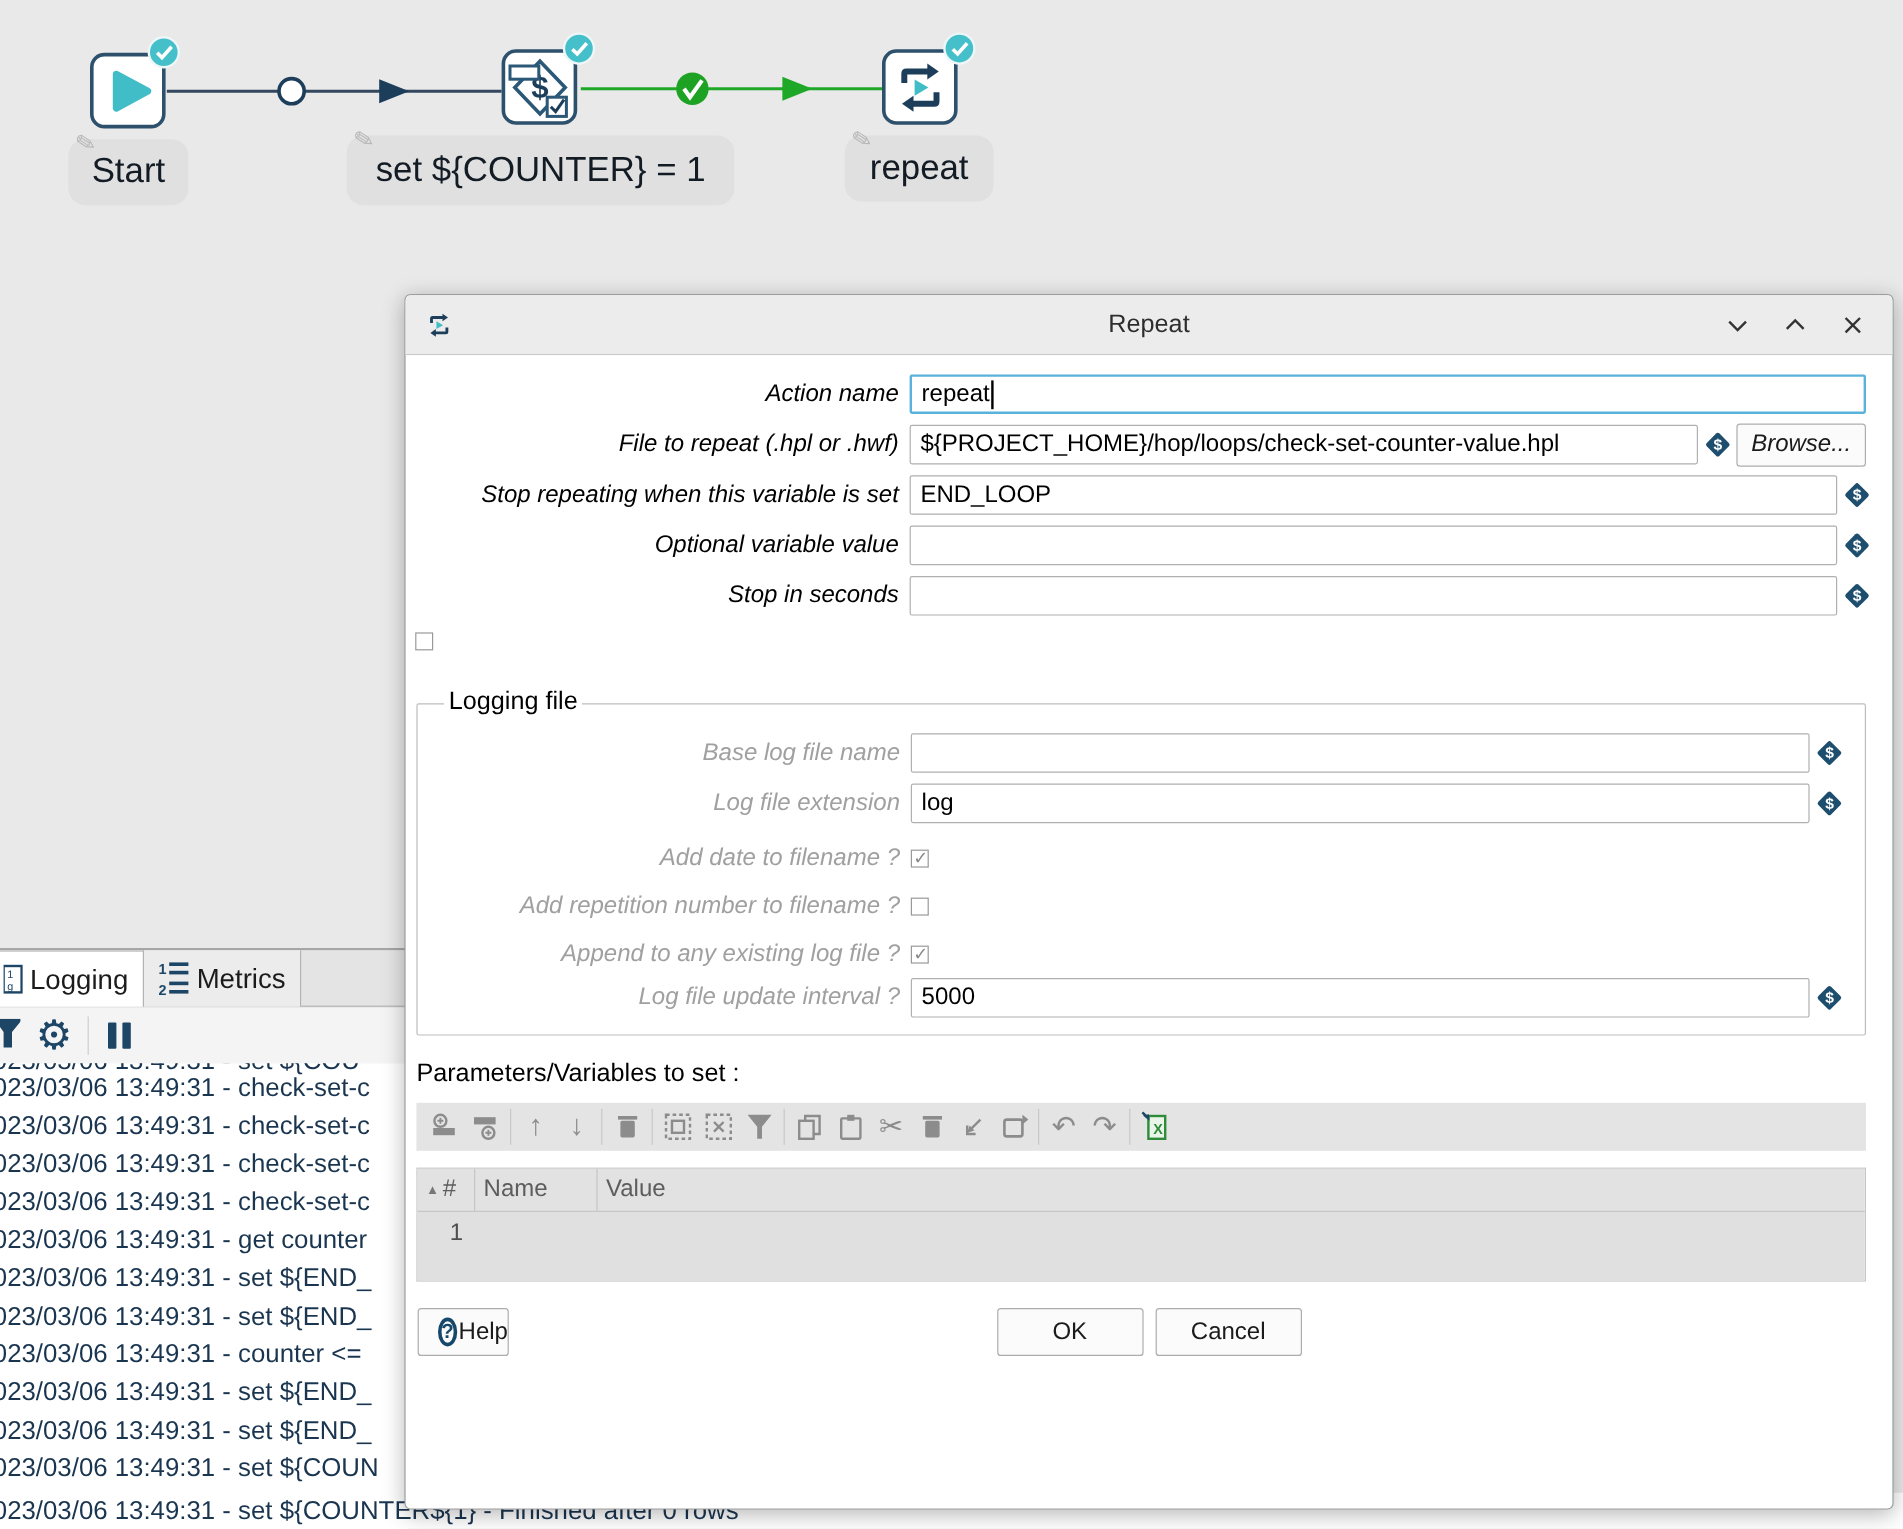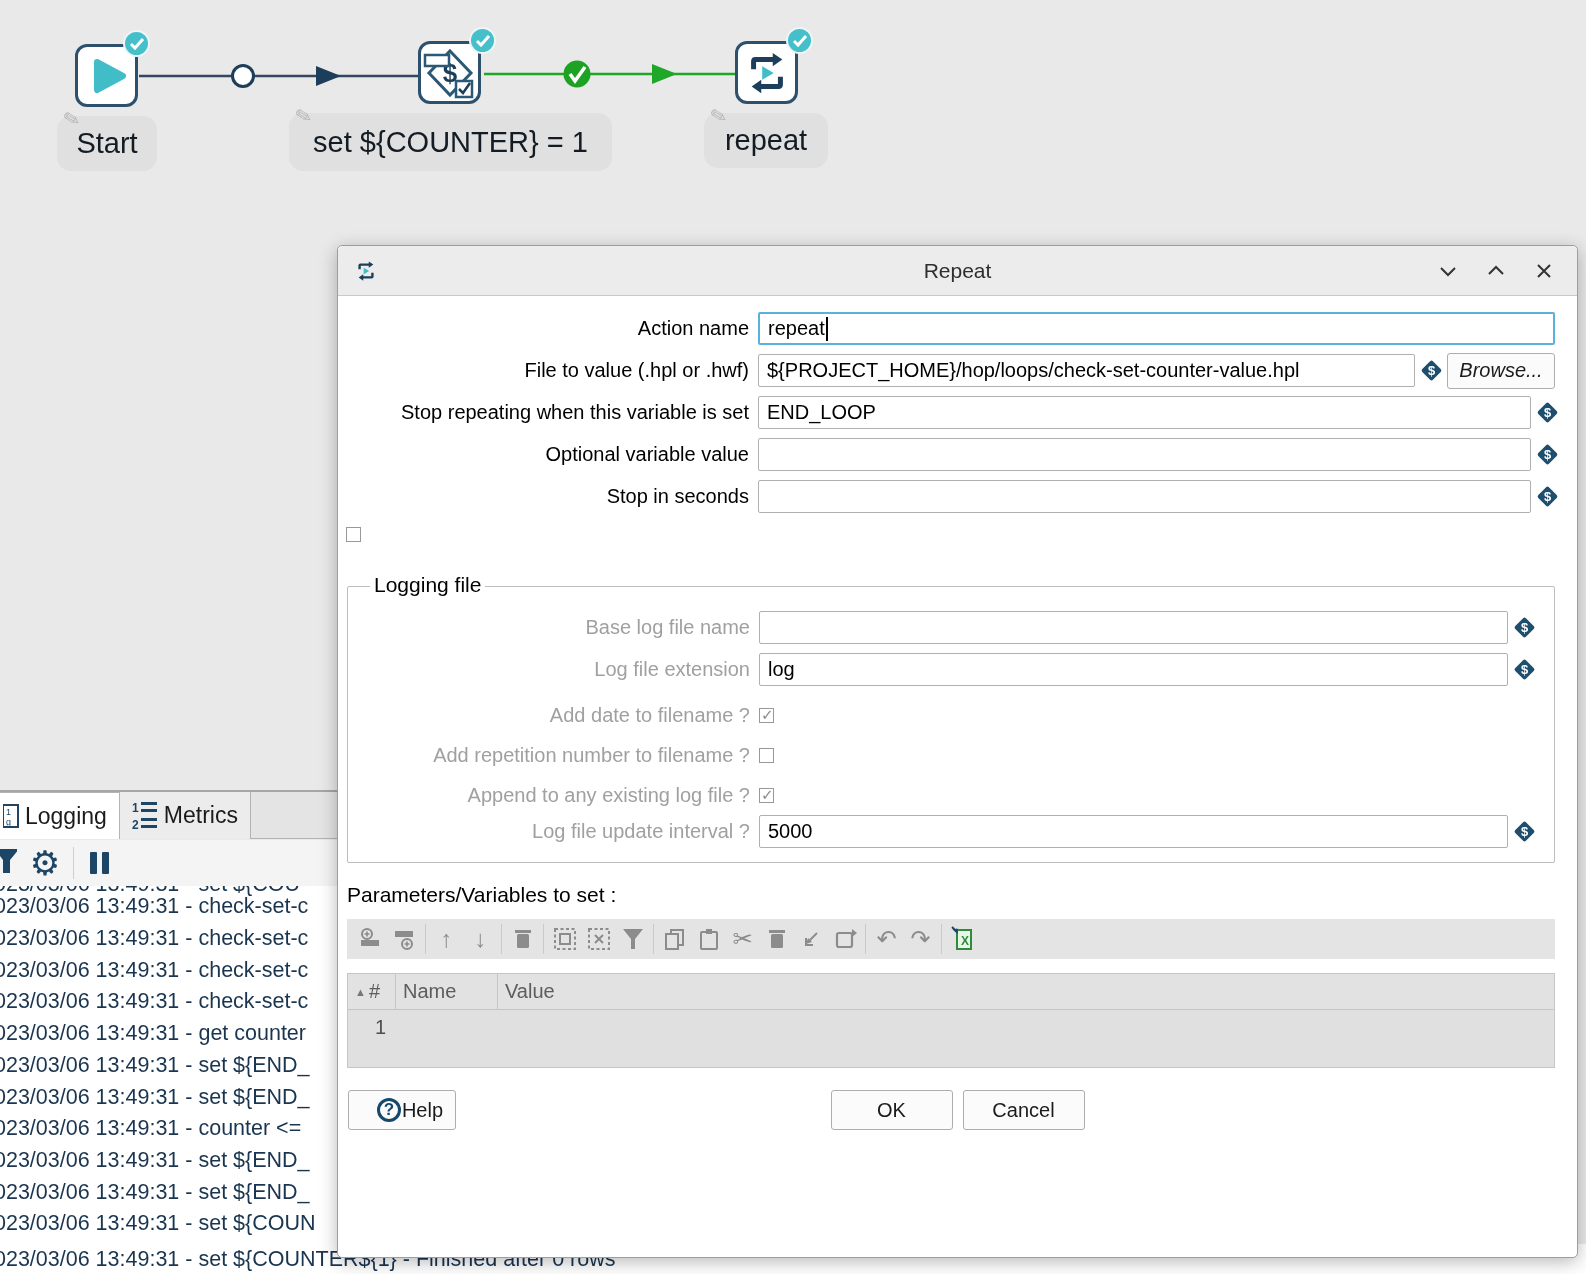--- a/index.html
+++ b/index.html
@@ -35,21 +35,21 @@
   
   #dialog { position:absolute; left:337px; top:245px; width:1241px; height:1013px; background:#fff;
     border:1px solid #9d9d9d; border-radius:5px; box-shadow:0 4px 18px rgba(0,0,0,.28); z-index:5; font-size:20px;}
   #titlebar { height:50px; background:#ececec; border-bottom:1px solid #c9c9c9; border-radius:5px 5px 0 0;
     position:relative; display:flex; align-items:center; }
   #title { position:absolute; left:0; right:0; text-align:center; font-size:21px; color:#2e2e2e; }
   .winbtns { position:absolute; right:22px; display:flex; gap:26px; }
   .winbtn { width:22px; height:22px; display:flex; align-items:center; justify-content:center; }
 
   .row { display:flex; align-items:center; margin:0 22px 9px 8px; height:33px; }
-  .lbl { width:412px; text-align:right; padding-right:9px; flex:none; color:#000; white-space:nowrap; }
+  .lbl { width:412px; text-align:right; padding-right:9px; flex:none; color:#000; white-space:nowrap;font-style:italic; }
   .lbl.dis { color:#a0a0a0; }
   .field { flex:1; height:33px; border:1px solid #b0b0b0; border-radius:2px; background:#fff;
     display:flex; align-items:center; padding-left:8px; color:#000; overflow:hidden; white-space:nowrap;}
   .field.focused { border:2px solid #5ab2dc; }
   .caret { width:2px; height:24px; background:#000; margin-left:1px; }
   .vi { flex:none; width:15px; height:15px; background:#1e4e6e; border-radius:2px; transform:rotate(45deg);
     margin-left:9px; display:flex; align-items:center; justify-content:center; }
   .vi::after { content:"$"; transform:rotate(-45deg); color:#fff; font-size:13px; font-weight:bold; }
   .btn { border:1px solid #adadad; border-radius:3px; background:#fbfbfb; color:#1b1b1b;
     display:flex; align-items:center; justify-content:center; font-size:20px; }
@@ -75,21 +75,21 @@
   #ptable { margin:14px 22px 0 9px; border:1px solid #c6c6c6; }
   #phead { display:flex; height:36px; background:#e2e2e2; border-bottom:1px solid #c6c6c6;
     color:#5d5d5d; font-size:20px; }
   #phead > div { display:flex; align-items:center; padding-left:7px; border-right:1px solid #c6c6c6; }
   .col-num { width:48px; flex:none; } .col-name { width:102px; flex:none; } .col-value { flex:1; border-right:none!important; }
   #pbody { height:57px; background:#e0e0e0; display:flex; color:#4f4f4f; }
   #pbody .col-num { justify-content:flex-end; padding-right:10px; display:flex; align-items:flex-start; padding-top:6px;}
   .sortmark { font-size:11px; color:#777; margin-right:3px; }
 
   #btnrow { position:relative; margin-top:22px; height:42px; }
-  #help { position:absolute; left:10px; width:108px; height:40px; gap:1px;padding-left:16px; }
+  #help { position:absolute; left:10px; width:76px; height:40px; gap:1px;padding-left:16px; }
   #okcancel { position:absolute; left:0; right:0; display:flex; justify-content:center; gap:10px; }
   #okcancel .btn { width:122px; height:40px; }
   .help-q { width:24px; height:24px; border:3px solid #16486b; border-radius:50%; color:#16486b;
     font-weight:bold; font-size:17px; display:flex; align-items:center; justify-content:center; }
   .help-q::after { content:"?"; }
   .gear::after { content:"⚙"; font-size:34px; color:#1c4566; }
   .pauseico { display:flex; gap:5px; }
   .pauseico i { width:7px; height:22px; background:#1c4566; border-radius:1px; }
   .undo::after { content:"↶"; } .redo::after { content:"↷"; } .cut::after { content:"✂"; }
   .upar::after { content:"↑"; } .dnar::after { content:"↓"; }
@@ -250,21 +250,21 @@
   <div style="padding-top:16px">
     <div class="row">
       <span class="lbl">Action name</span>
       <div class="field focused" style="margin-right:0">
         <span>repeat</span>
           <span class="caret"></span>
       </div>
     </div>
 
     <div class="row">
-      <span class="lbl">File to value (.hpl or .hwf)</span>
+      <span class="lbl">File to repeat (.hpl or .hwf)</span>
       <div class="field">
         <span>${PROJECT_HOME}/hop/loops/check-set-counter-value.hpl</span>
       </div>
       <span class="vi"></span>
       <button id="browse" class="btn">Browse...</button>
     </div>
 
 
     <div class="row">
       <span class="lbl">Stop repeating when this variable is set</span>

